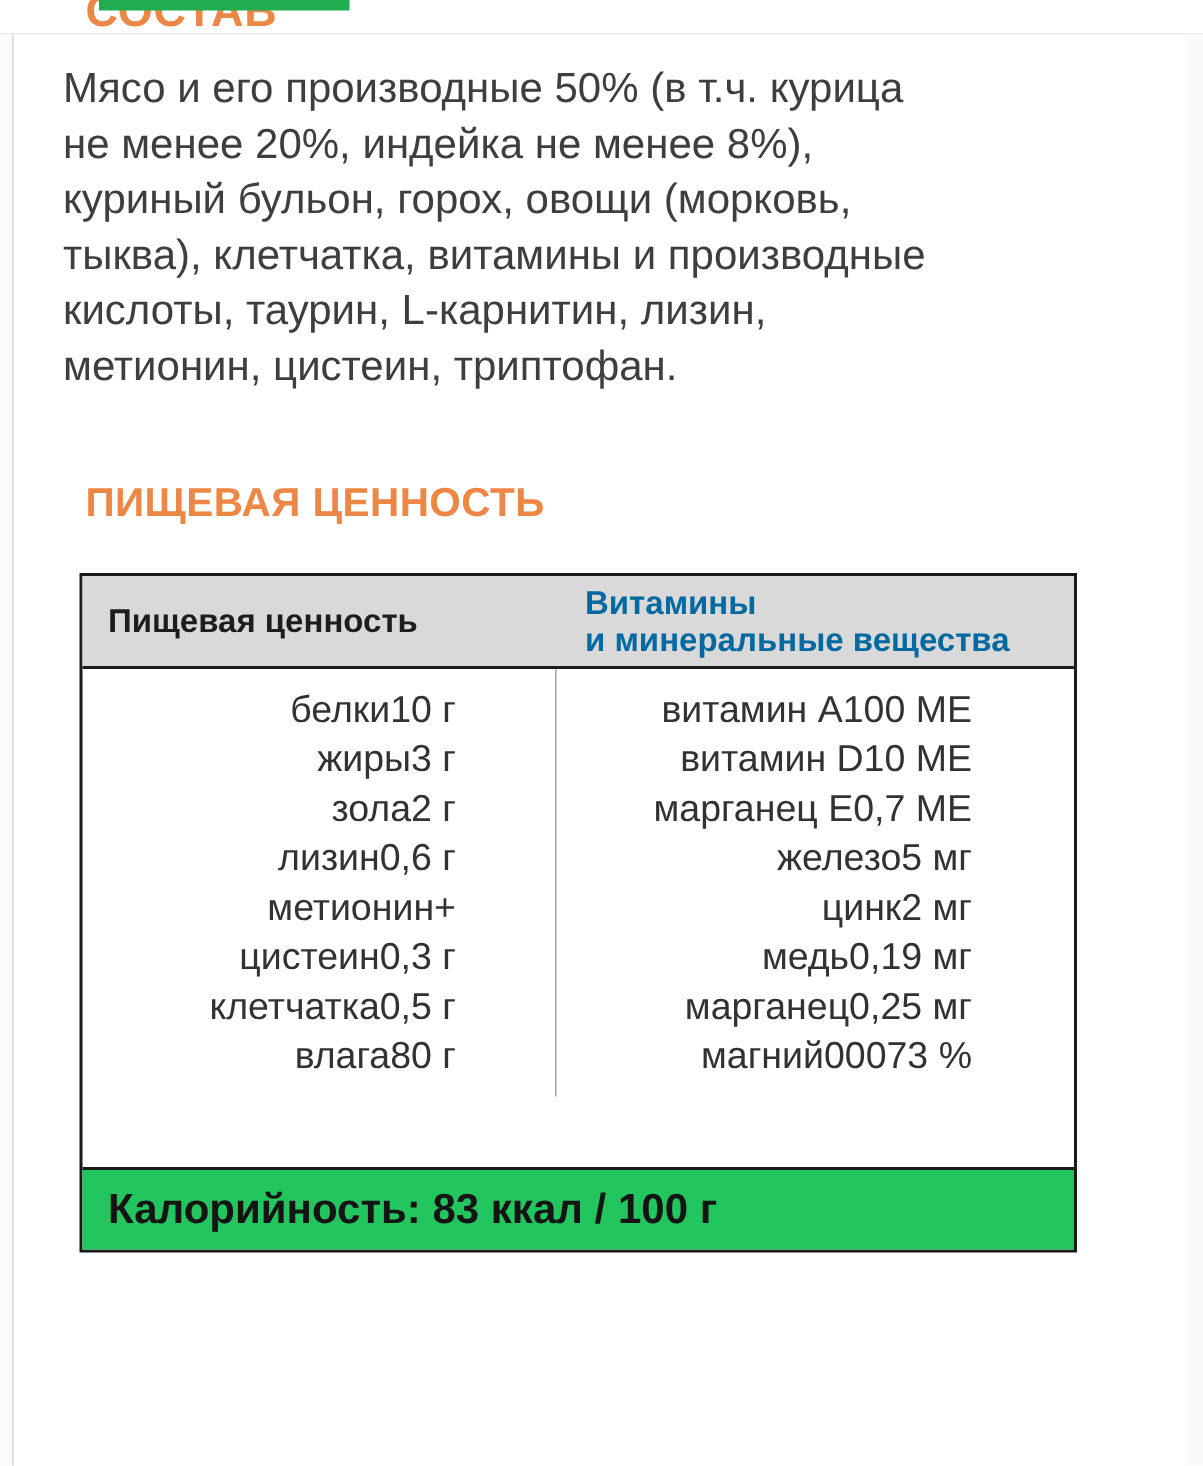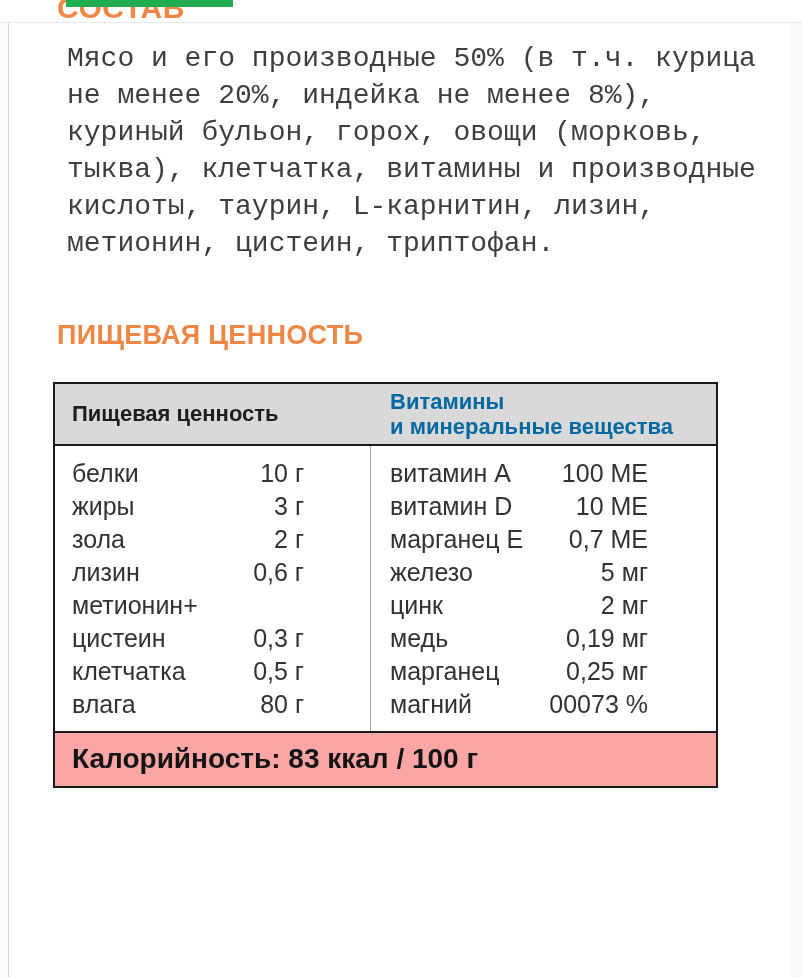--- a/index.html
+++ b/index.html
@@ -20,21 +20,21 @@
     font-size:30px;line-height:30px;font-weight:700;letter-spacing:.5px;
     color:#ED8746;
   }
   .h-nutrition{
     position:absolute;left:57px;top:320px;margin:0;
     font-size:27px;line-height:30px;font-weight:700;letter-spacing:.3px;
     color:#ED8746;
   }
 
   
-  .composition-text{position:absolute;left:67px;top:40px;width:700px;font-family:Liberation Mono, monospace;}
+  .composition-text{position:absolute;left:42px;top:40px;width:700px;}
   .composition-text .line{
     font-size:28px;line-height:37px;color:#3e3e3e;white-space:nowrap;
   }
 
   
   .ntable{
     position:absolute;left:53px;top:382px;width:665px;
     border:2px solid #1b1b1b;background:#ffffff;box-sizing:border-box;
     color:#2a2a2a;
   }
@@ -54,28 +54,28 @@
   }
   .tbody{display:flex;}
   .tcol-left{
     width:315px;box-sizing:border-box;padding:11px 66px 10px 17px;
   }
   .tcol-right{
     flex:1;box-sizing:border-box;border-left:1px solid #a3a3a3;
     padding:11px 68px 10px 19px;
   }
   .trow{
-    display:flex;justify-content:space-between;
+    display:flex;justify-content:flex-end;
     font-size:25px;line-height:33px;color:#323232;
   }
   .trow .val{text-align:right;white-space:nowrap;}
   .tfoot{
-    border-top:2px solid #1b1b1b;background:#fca5a5;
+    border-top:2px solid #1b1b1b;background:#22c55e;
     padding:10px 10px 11px 17px;
-    font-size:28px;font-weight:700;color:#141414;
+    font-size:28px;font-weight:700;color:#141414;margin-top:47px;
   }
 </style>
 </head>
 <body>
 
 <div class="top-divider"></div>
 <div class="left-strip"></div>
 <div class="right-strip"></div>
 <div class="green-bar"></div>
 

